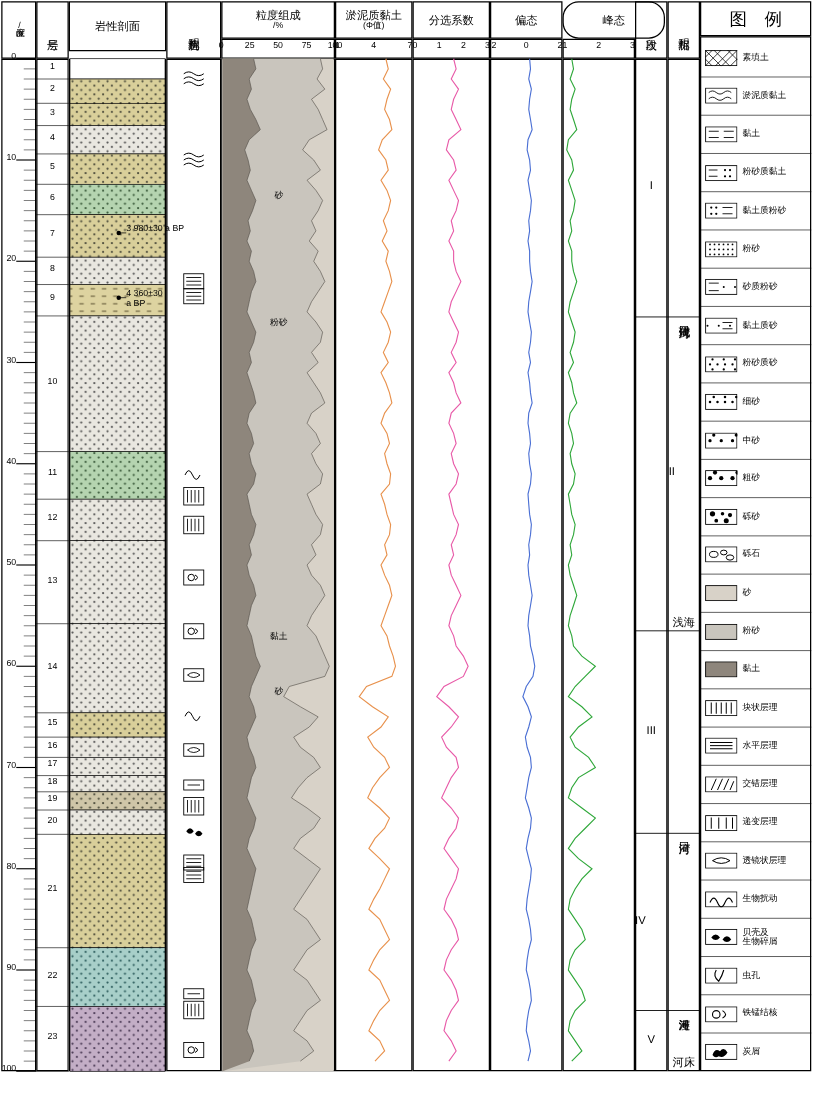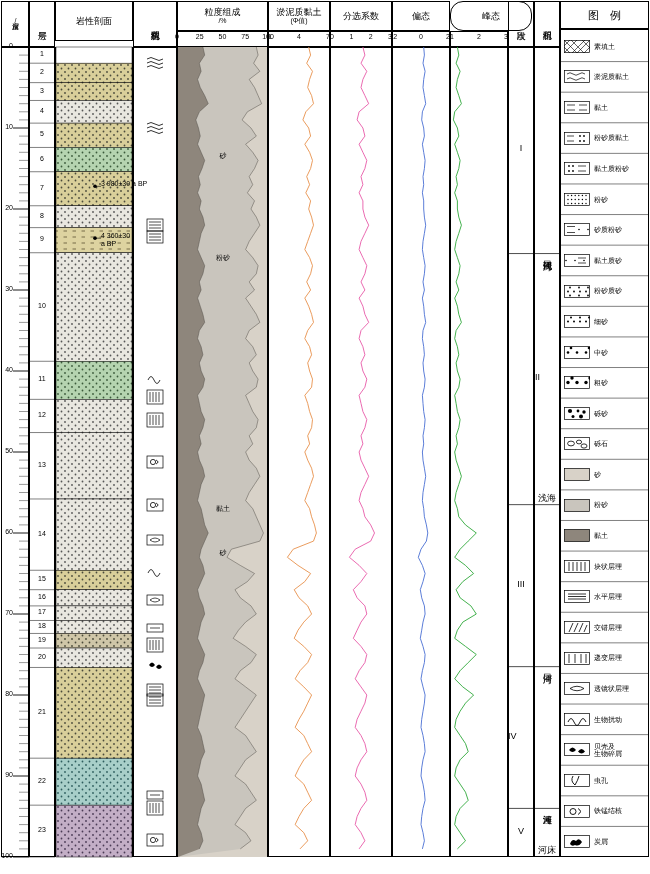--- a/index.html
+++ b/index.html
@@ -4,21 +4,21 @@
 <style>
   html,body{margin:0;padding:0;background:#ffffff;}
   body{width:650px;height:874px;font-family:"Liberation Sans",sans-serif;color:#000;}
   #root{position:relative;width:650px;height:874px;overflow:hidden;}
   .bx{position:absolute;box-sizing:border-box;}
   .brd{border:1px solid #000;}
   .hdr{display:flex;align-items:center;justify-content:center;text-align:center;line-height:1.15;}
   .vt{writing-mode:vertical-rl;text-orientation:upright;}
   .tiny{font-size:7px;}
   .s9{font-size:9px;}
-  .s10{font-size:11px;}
+  .s10{font-size:14px;}
   .ctr{display:flex;align-items:flex-end;justify-content:center;}
   svg{display:block;}
 </style>
 </head>
 <body>
 
 <div id="root">
 
   <div class="bx brd hdr vt tiny" style="left:1px;top:1px;width:28px;height:46px;">
     <span>深度/m</span>

